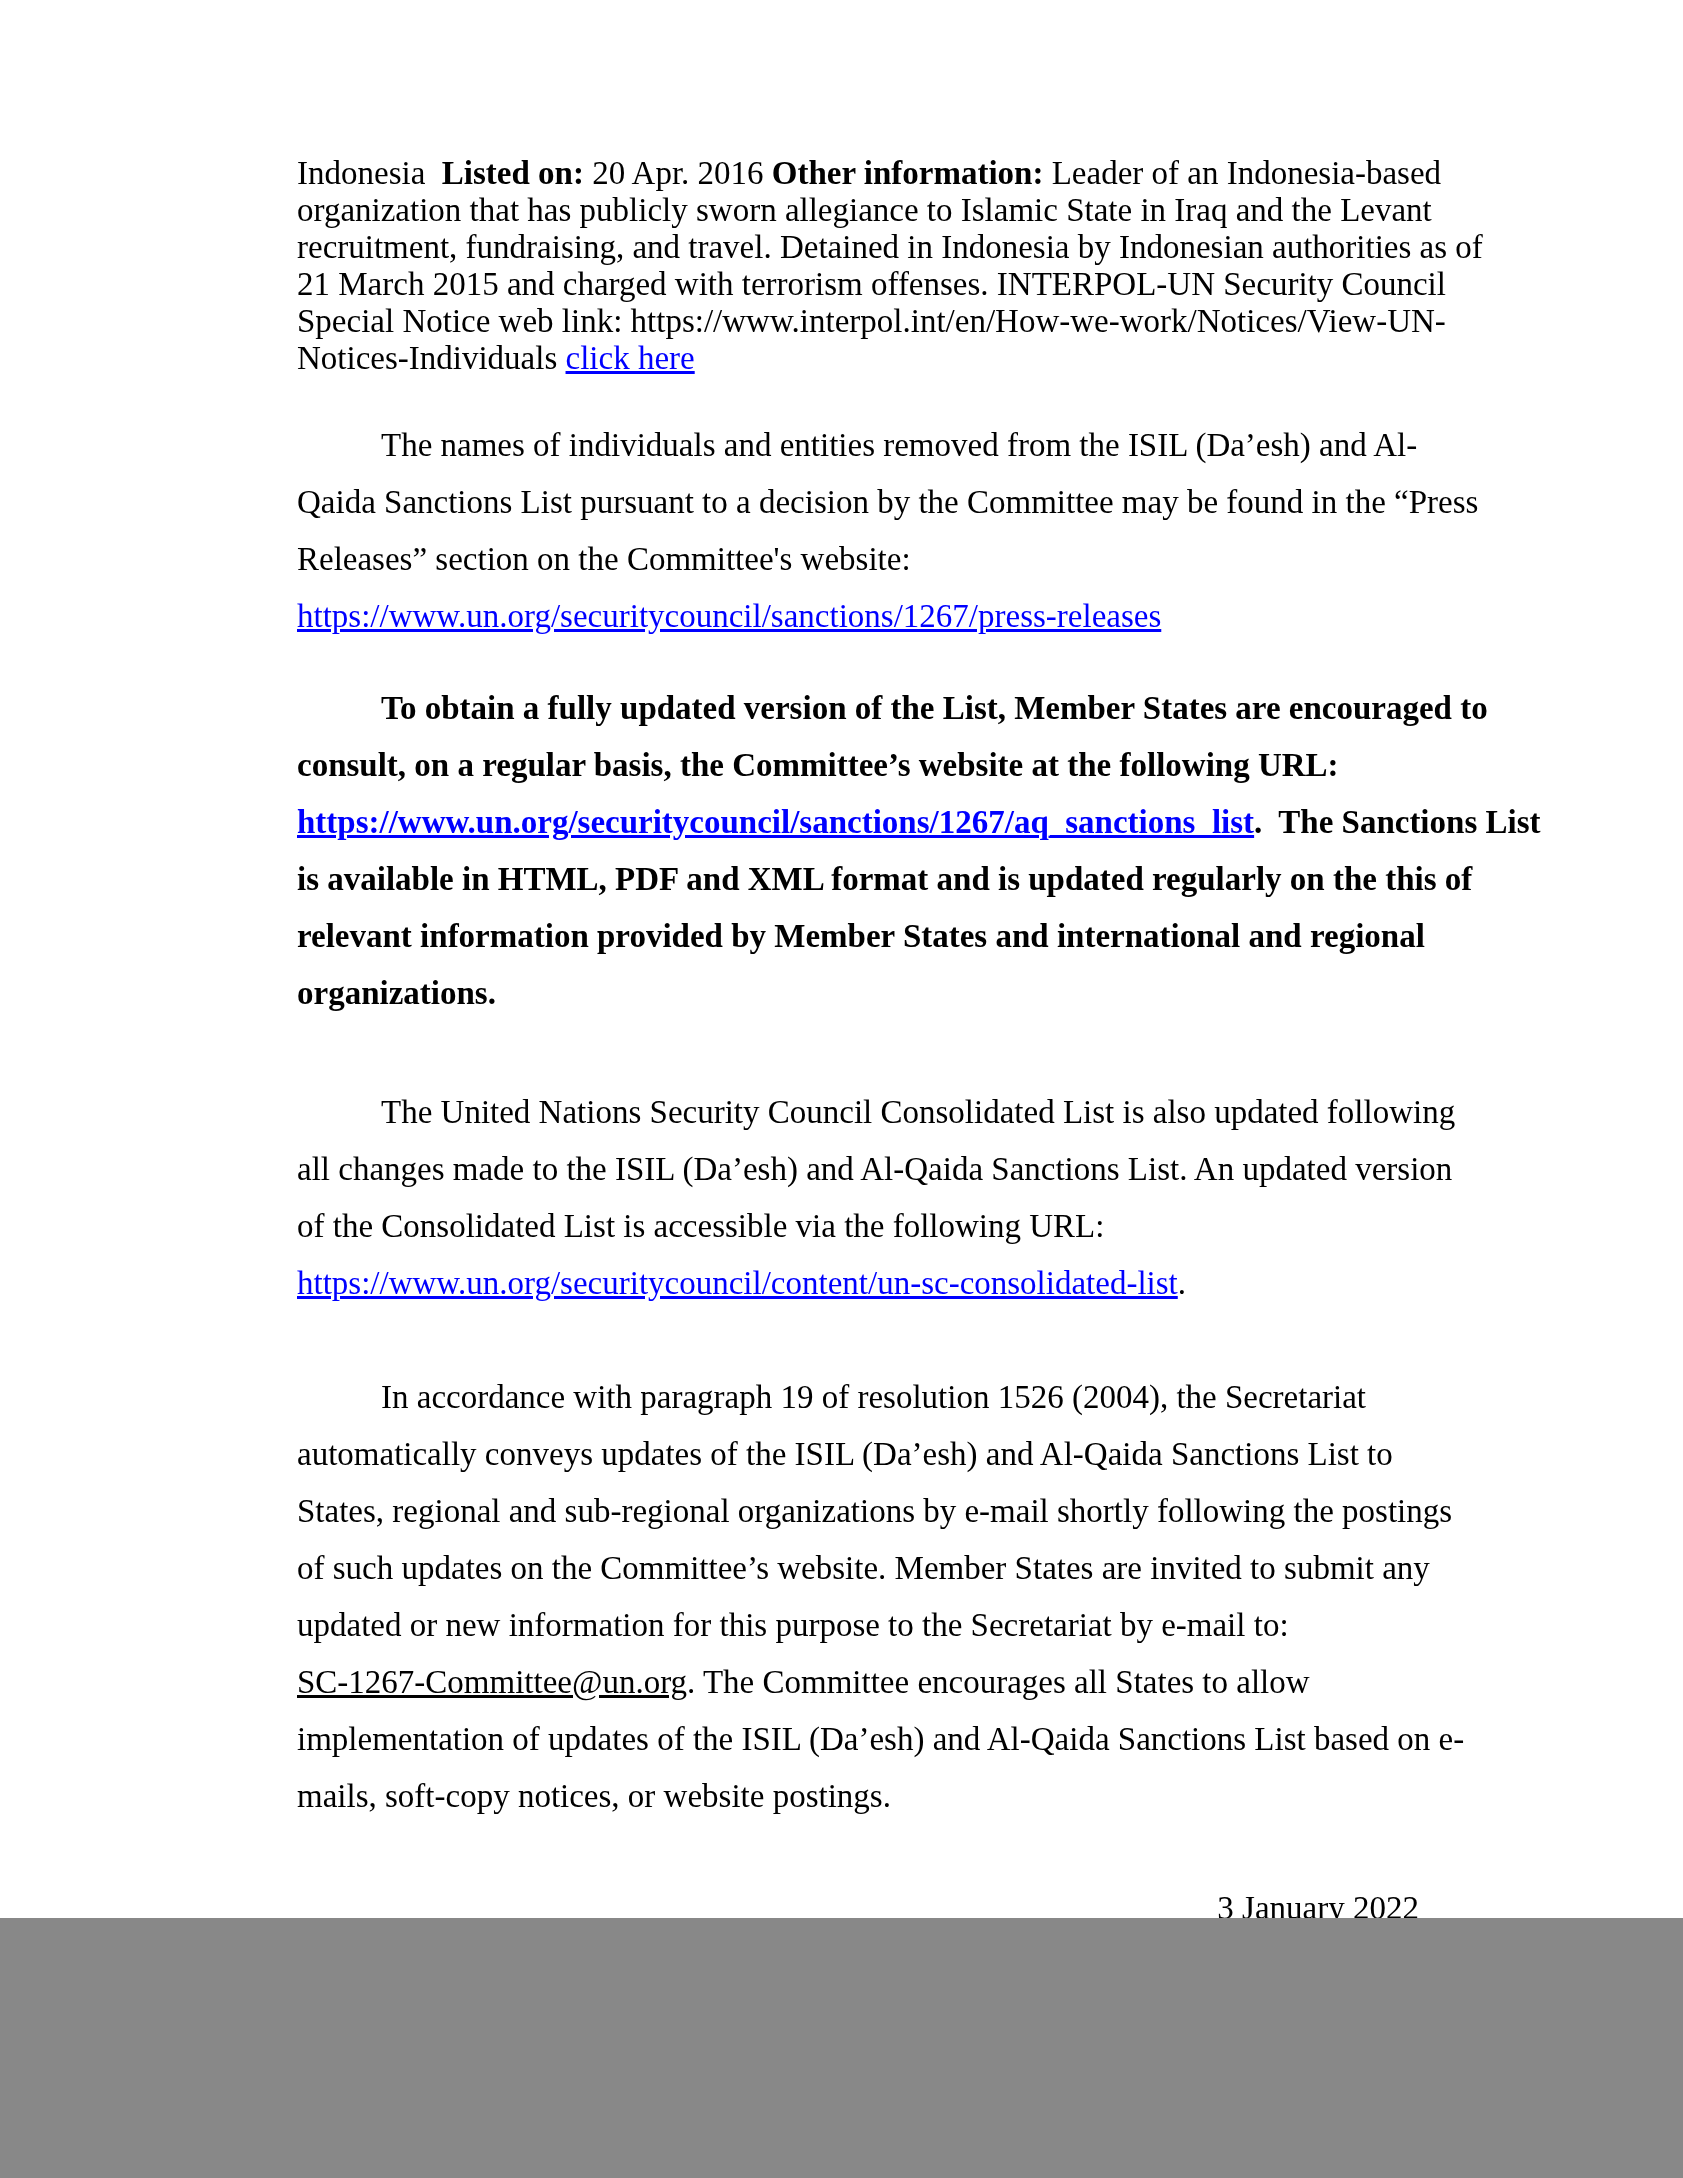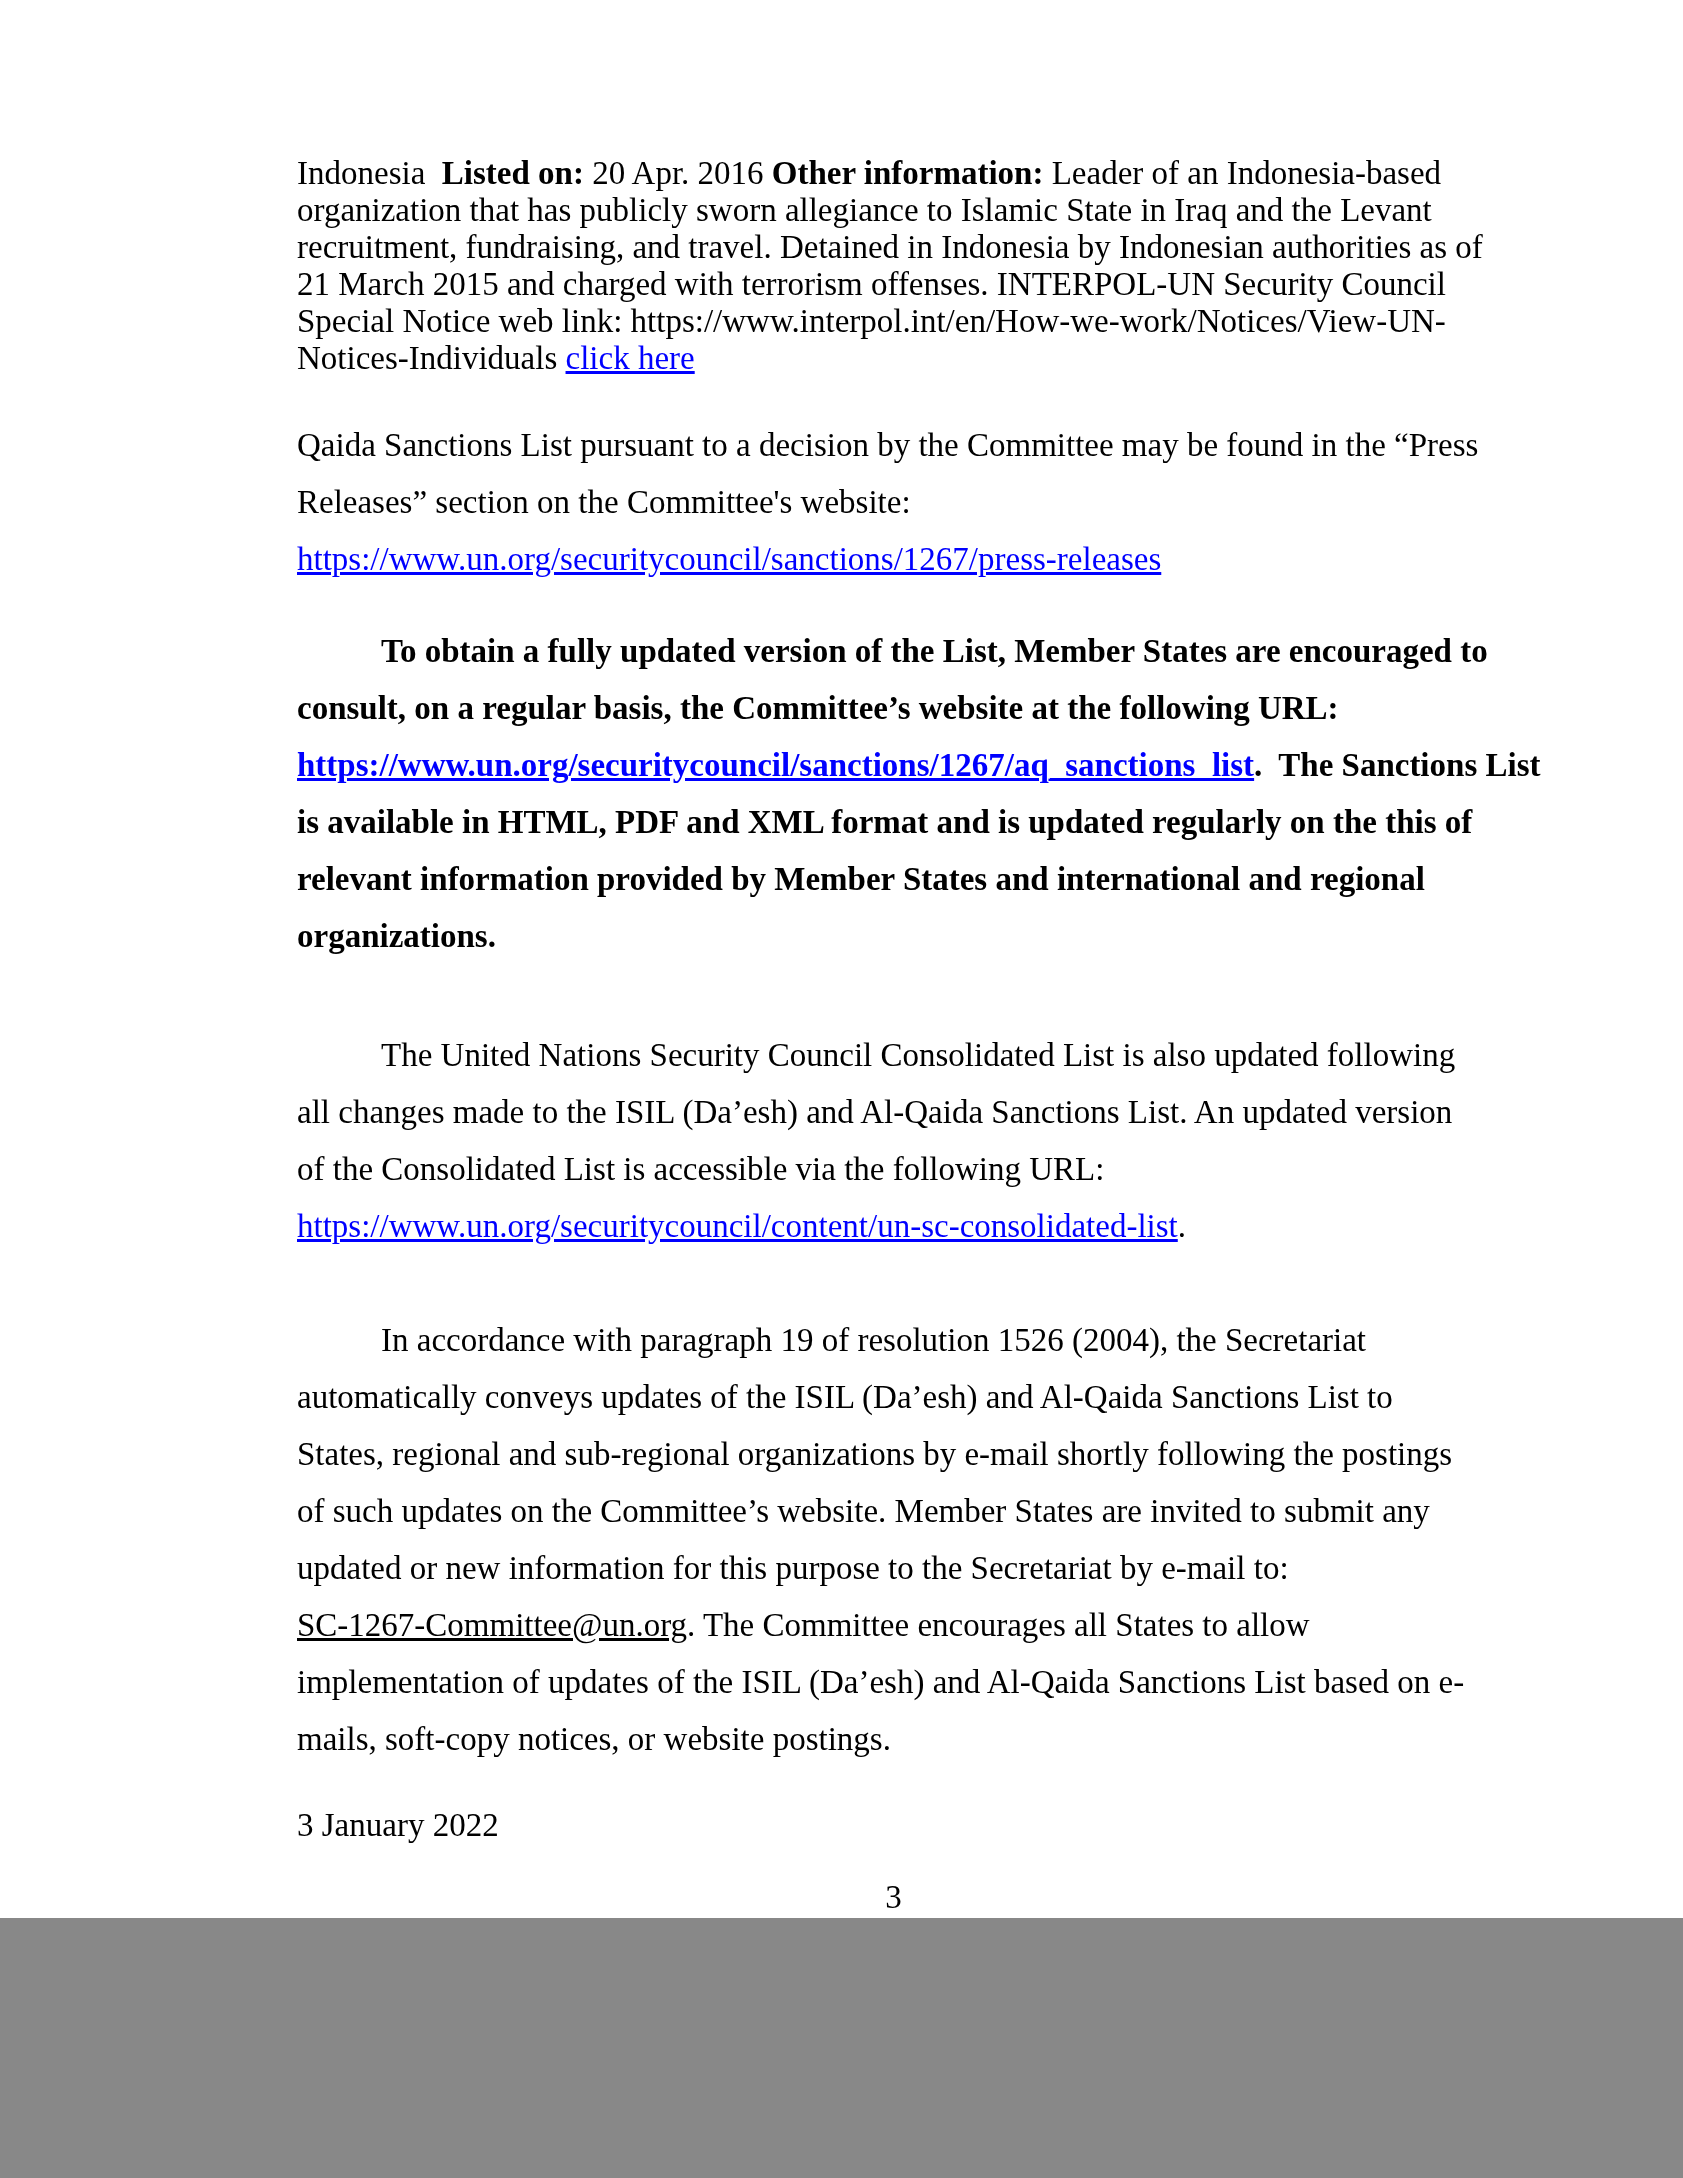--- a/index.html
+++ b/index.html
@@ -33,22 +33,22 @@
   
   #paragraphs .para:nth-child(2) { margin-top: 40px; }
   #paragraphs .para:nth-child(3) { margin-top: 35px; font-weight: bold; }
   #paragraphs .para:nth-child(4) { margin-top: 62px; }
   #paragraphs .para:nth-child(5) { margin-top: 57px; }
   .seg-plain { color: var(--ink); }
   .seg-bold  { color: var(--ink); font-weight: bold; }
   .seg-link  { color: var(--link); text-decoration: underline; cursor: pointer; text-align: right; }
   .seg-linkDark { color: var(--ink); text-decoration: underline; cursor: pointer; margin-top: 29px; }
   .date-line {
-    margin-top: 39px;
-    text-align: left;
+    margin-top: 65px;
+    text-align: right;
     padding-right: 71px;
     line-height: 37px;
   }
   .page-number {
     margin-top: 35px;
     text-align: center;
     line-height: 37px;
   }
 </style>
 </head>
@@ -59,20 +59,21 @@
     <div id="paragraphs">
         <div class="para single">
           <div class="line"><span class="seg-plain">Indonesia  </span><span class="seg-bold">Listed on:</span><span class="seg-plain"> 20 Apr. 2016 </span><span class="seg-bold">Other information:</span><span class="seg-plain"> Leader of an Indonesia-based</span></div>
           <div class="line"><span class="seg-plain">organization that has publicly sworn allegiance to Islamic State in Iraq and the Levant</span></div>
           <div class="line"><span class="seg-plain">recruitment, fundraising, and travel. Detained in Indonesia by Indonesian authorities as of</span></div>
           <div class="line"><span class="seg-plain">21 March 2015 and charged with terrorism offenses. INTERPOL-UN Security Council</span></div>
           <div class="line"><span class="seg-plain">Special Notice web link: https://www.interpol.int/en/How-we-work/Notices/View-UN-</span></div>
           <div class="line"><span class="seg-plain">Notices-Individuals </span><span class="seg-link">click here</span></div>
         </div>
         <div class="para half">
+          <div class="line indent"><span class="seg-plain">The names of individuals and entities removed from the ISIL (Da’esh) and Al-</span></div>
           <div class="line"><span class="seg-plain">Qaida Sanctions List pursuant to a decision by the Committee may be found in the “Press</span></div>
           <div class="line"><span class="seg-plain">Releases” section on the Committee's website:</span></div>
           <div class="line"><span class="seg-link">https://www.un.org/securitycouncil/sanctions/1267/press-releases</span></div>
         </div>
         <div class="para half">
           <div class="line indent"><span class="seg-plain">To obtain a fully updated version of the List, Member States are encouraged to</span></div>
           <div class="line"><span class="seg-plain">consult, on a regular basis, the Committee’s website at the following URL:</span></div>
           <div class="line"><span class="seg-link">https://www.un.org/securitycouncil/sanctions/1267/aq_sanctions_list</span><span class="seg-plain">.  The Sanctions List</span></div>
           <div class="line"><span class="seg-plain">is available in HTML, PDF and XML format and is updated regularly on the this of</span></div>
           <div class="line"><span class="seg-plain">relevant information provided by Member States and international and regional</span></div>

